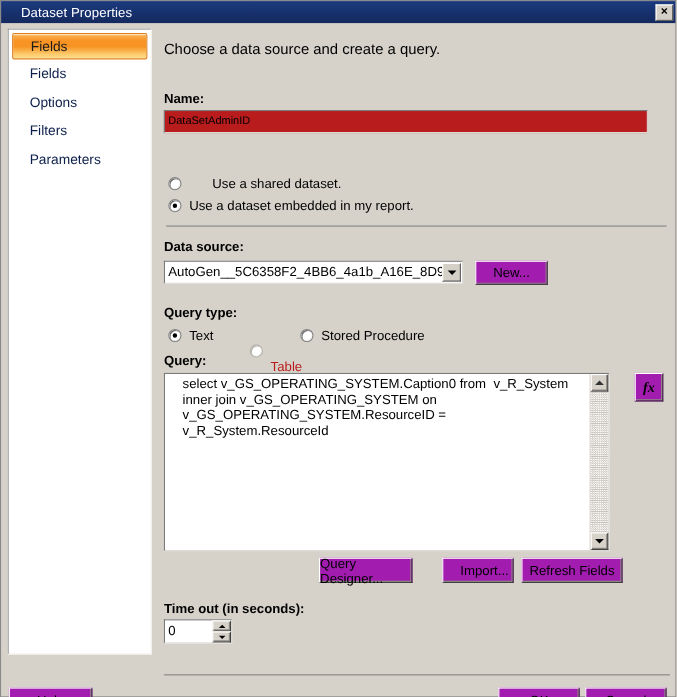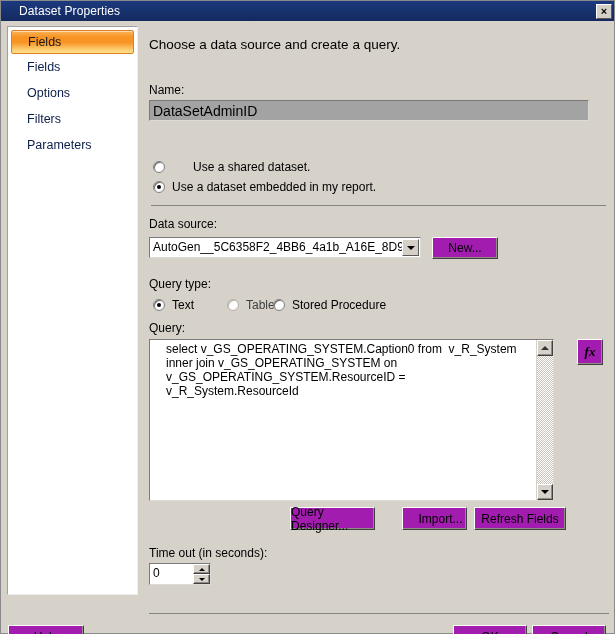--- a/index.html
+++ b/index.html
@@ -119,38 +119,39 @@
   #heading {
     position: absolute;
     left: 0;
     top: 16px;
     font-size: 13.5px;
     color: #000;
   }
   .field-label {
     font-size: 12px;
     color: #000;
+    font-weight: bold;
   }
 
   .lbl-name   { position: absolute; left: 0;  top: 62px; }
   #name-input {
     position: absolute;
     left: 0;
     top: 79px;
     width: 440px;
     height: 21px;
-    background: #a3a3a3;
+    background: #b91c1c;
     border-top: 1px solid #7a7a7a;
     border-left: 1px solid #7a7a7a;
     border-right: 1px solid #dcdad5;
     border-bottom: 1px solid #dcdad5;
     box-sizing: border-box;
     padding: 2px 3px;
     font-family: "Liberation Sans", sans-serif;
-    font-size: 14px;
+    font-size: 10px;
     line-height: 15px;
     color: #000;
     outline: none;
   }
 
   
   .radio-row {
     position: absolute;
     display: flex;
     align-items: center;
@@ -177,21 +178,21 @@
     left: 3px; top: 3px;
     width: 4px; height: 4px;
     border-radius: 50%;
     background: #000;
   }
   .radio-mark.disabled {
     border-color: #b4b1aa;
     box-shadow: inset 1px 1px 0 #b9b6af, inset -1px -1px 0 #f4f4f4;
   }
   .radio-label { font-size: 12px; }
-  .radio-label.disabled { color: #404040; }
+  .radio-label.disabled { color: #b91c1c; margin-top: 28px; }
 
   #divider1 {
     position: absolute;
     left: 2px;
     top: 184px;
     width: 455px;
     height: 0;
     border-top: 1px solid #848484;
   }
 

